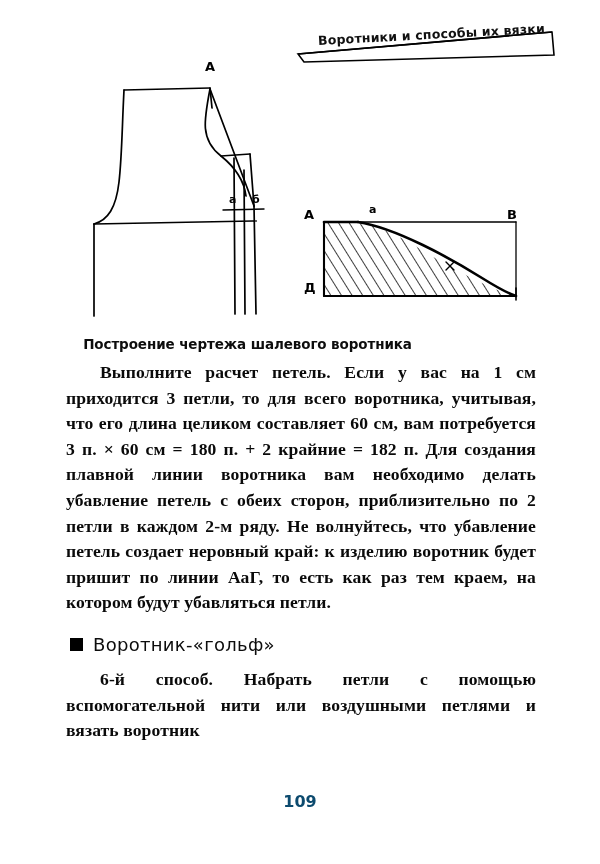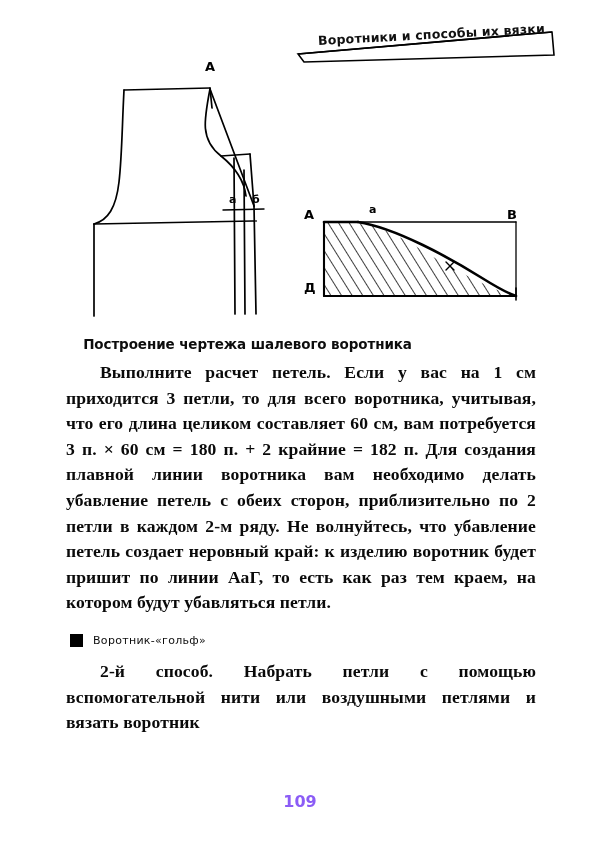--- a/index.html
+++ b/index.html
@@ -127,21 +127,21 @@
     padding-left: 4px;
   }
   .bullet-square {
     width: 13px;
     height: 13px;
     background: #000;
     flex: 0 0 auto;
   }
   .section-title {
     font-family: "DejaVu Sans", sans-serif;
-    font-size: 11px;
+    font-size: 18px;
     font-weight: 400;
     letter-spacing: 0.3px;
     color: #0d0d0d;
   }
 
   .lead { font-weight: 700; }
 
   
   .faded {
     opacity: 0.42;
@@ -151,21 +151,21 @@
   
   .page-number {
     position: absolute;
     left: 0;
     top: 792px;
     width: 600px;
     text-align: center;
     font-family: "DejaVu Sans", sans-serif;
     font-size: 16px;
     font-weight: 700;
-    color: #8b5cf6;
+    color: #0c4a6e;
   }
 </style>
 </head>
 <body>
 
 <div class="page">
 
   <div class="header-band">
     <svg width="262" height="40" viewBox="0 0 262 40">
       <path d="M 2 30 L 256 8 L 258 31 L 8 38 Z" fill="none" stroke="#000" stroke-width="1.6"></path>
@@ -266,20 +266,20 @@
 
     <div class="section-head">
       <span class="bullet-square"></span>
       <span class="section-title">Воротник-«гольф»</span>
     </div>
 
     <div class="gap-b"></div>
 
 
     <p class="para indent">
-      <span class="lead">2-й способ.</span><span> Набрать петли с помощью вспомогательной нити или воздушными петлями и вязать воротник</span>
+      <span class="lead">6-й способ.</span><span> Набрать петли с помощью вспомогательной нити или воздушными петлями и вязать воротник</span>
     </p>
 
   </div>
 
   <div class="page-number">109</div>
 
 </div>
 
 </body></html>

